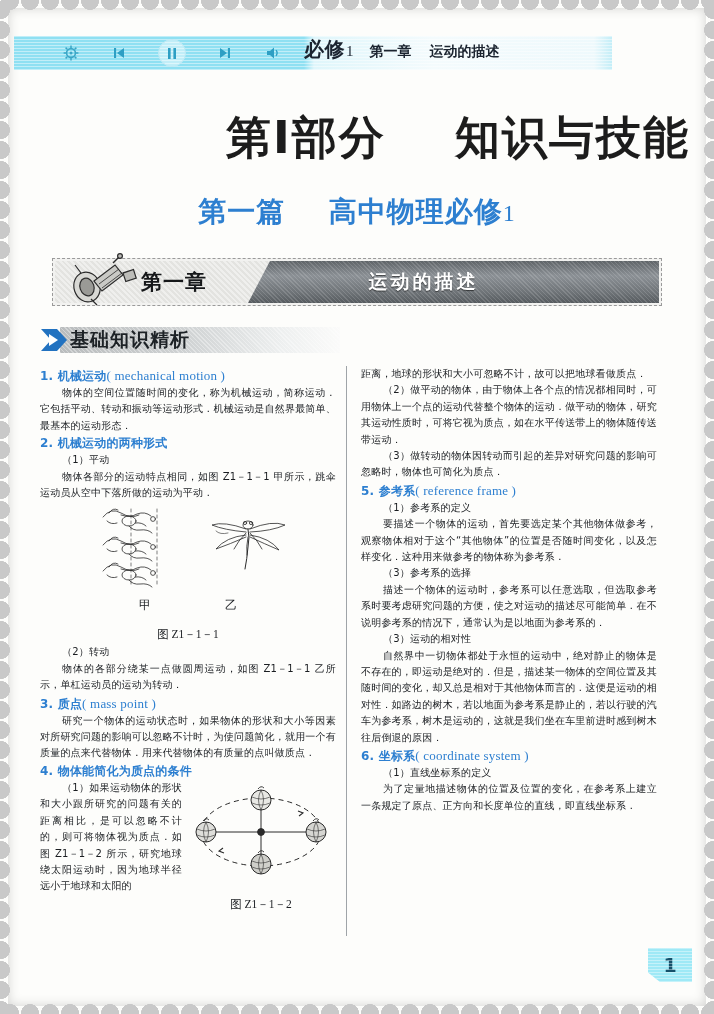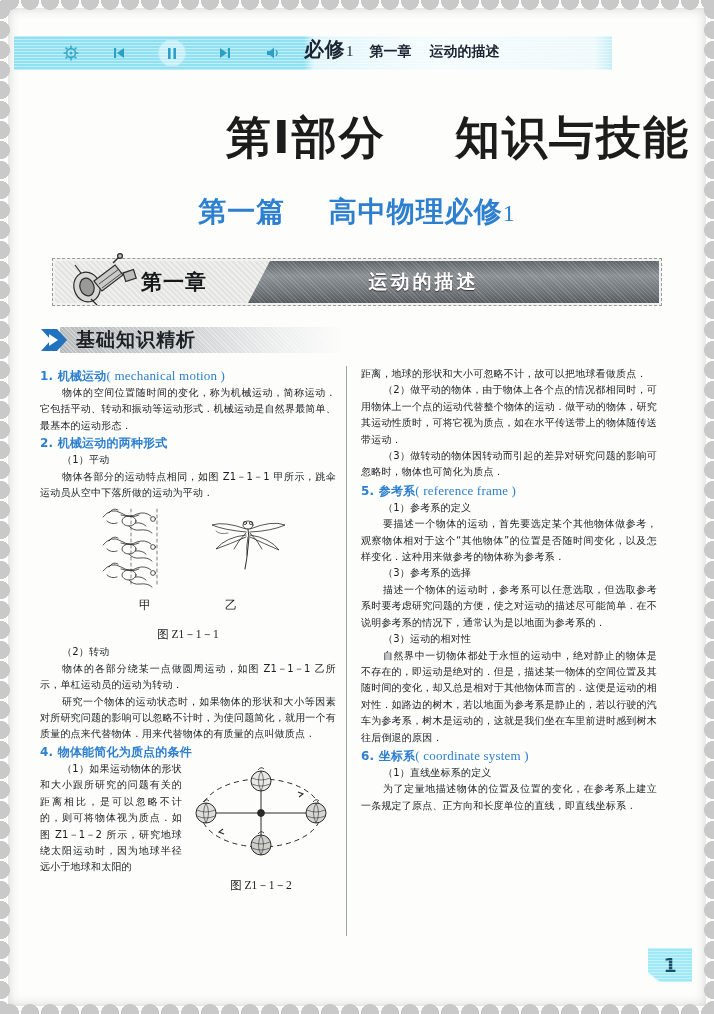--- a/index.html
+++ b/index.html
@@ -85,21 +85,21 @@
     font-size:19px;color:#ffffff;letter-spacing:3px;text-shadow:0 1px 1px rgba(0,0,0,.55);margin-right:60px;}
   #satellite{position:absolute;left:6px;top:-8px;width:86px;height:58px;z-index:5;}
 
   
   #sectionhdr{position:absolute;left:40px;top:325px;width:300px;height:30px;z-index:10;display:flex;align-items:center;}
   #sectionhdr .strip{position:absolute;left:20px;top:2px;width:280px;height:26px;
     background:linear-gradient(90deg,#b9bcbd 0%,#cfd2d3 45%,#eef0f0 80%,#fbfbfa 100%);}
   #sectionhdr .strip:after{content:"";position:absolute;inset:0;
     background-image:repeating-linear-gradient(45deg,rgba(255,255,255,.35) 0 1px,transparent 1px 3px);}
   #sectionarrow{position:relative;z-index:3;width:30px;height:24px;flex:0 0 auto;}
-  #sectiontext{position:relative;z-index:3;margin-left:6px;
+  #sectiontext{position:relative;z-index:3;
     font-family:"DejaVu Sans","Liberation Sans",sans-serif;font-weight:bold;font-size:19px;color:#1d2226;letter-spacing:1px;}
 
   
   #body{position:absolute;left:40px;top:366px;width:634px;height:570px;z-index:10;display:flex;}
   .col{width:296px;}
   .col.left{padding-right:10px;}
   .col.right{padding-left:14px;border-left:1px solid #9fa4a8;}
   .col p{margin:0;font-family:"DejaVu Sans","Liberation Sans",sans-serif;
     font-size:10px;line-height:16.4px;color:#1a1d21;text-align:justify;letter-spacing:.2px;}
   .col p.ind{text-indent:22px;}
@@ -312,20 +312,21 @@
         <div class="fig-labels">
           <span>甲</span>
           <span>乙</span>
         </div>
         <div class="figcap">图 Z1－1－1</div>
       </div>
 
       <p class="ind">（2）转动</p>
       <p class="ind">物体的各部分绕某一点做圆周运动，如图 Z1－1－1 乙所示，单杠运动员的运动为转动．</p>
 
+      <h4><span>3. 质点</span><span class="en">( mass point )</span></h4>
       <p class="ind">研究一个物体的运动状态时，如果物体的形状和大小等因素对所研究问题的影响可以忽略不计时，为使问题简化，就用一个有质量的点来代替物体．用来代替物体的有质量的点叫做质点．</p>
 
       <h4>4. 物体能简化为质点的条件</h4>
 
       <div class="figwrap-inline">
         <p class="ind txt">（1）如果运动物体的形状和大小跟所研究的问题有关的距离相比，是可以忽略不计的，则可将物体视为质点．如图 Z1－1－2 所示，研究地球绕太阳运动时，因为地球半径远小于地球和太阳的</p>
         <div class="fg">
           <svg width="150" height="96" viewBox="0 0 150 96">
             <g stroke="#2a2a2a" fill="none">
               <ellipse cx="75" cy="48" rx="60" ry="34" stroke-dasharray="5,4" stroke-width="1"></ellipse>

